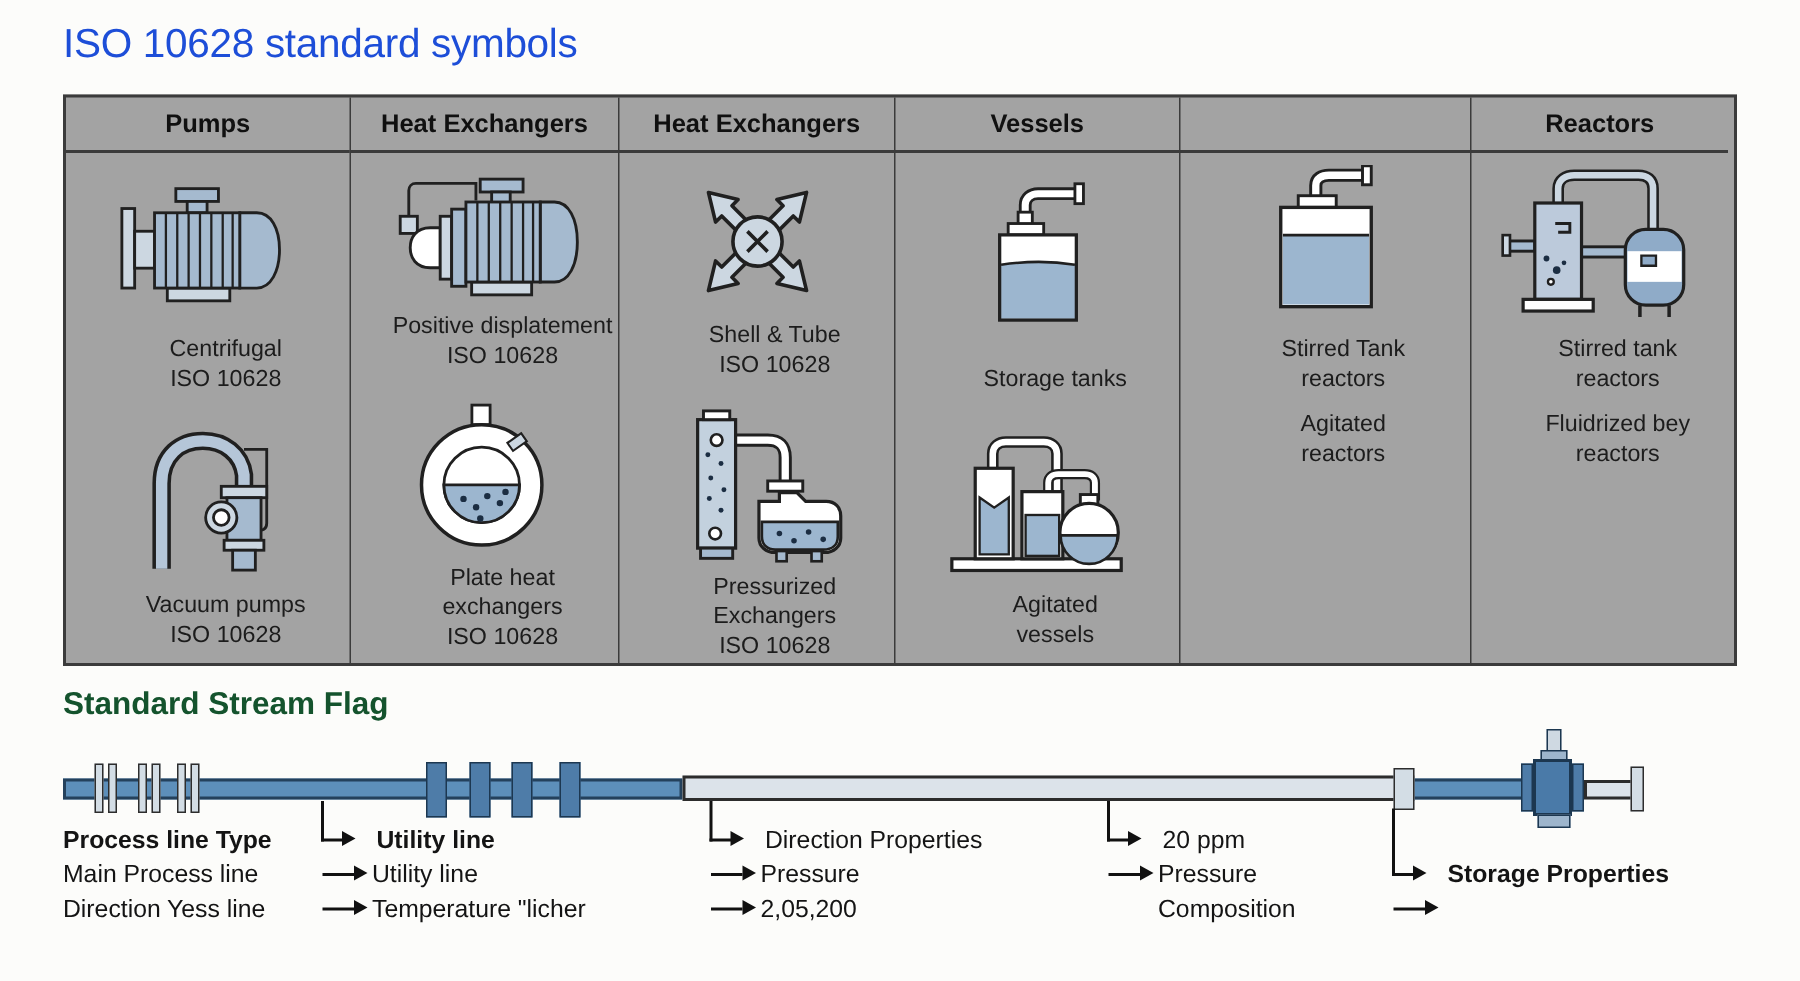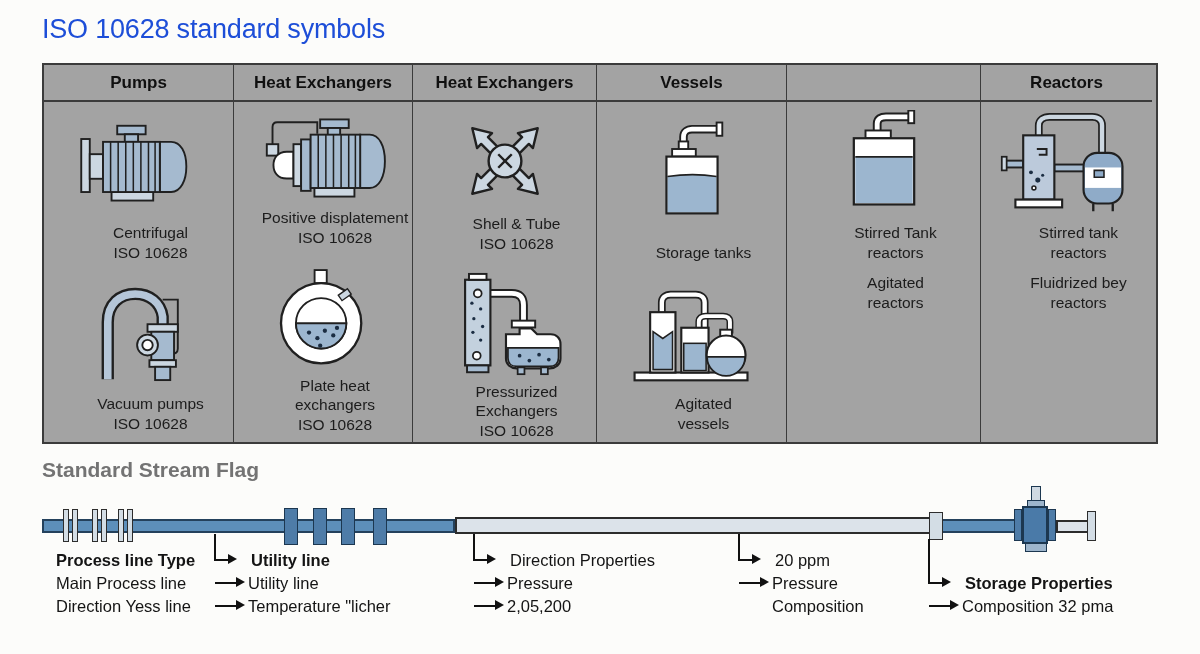--- a/index.html
+++ b/index.html
@@ -32,21 +32,21 @@
   .bcell { display:flex; flex-direction:column; }
   .entry { flex:1; display:flex; flex-direction:column; }
   .icon-wrap { flex:1; display:flex; align-items:center; justify-content:center; padding-top:6px; }
   .cell-label {
     text-align:center; white-space:pre-line;
     font-size:15.5px; line-height:1.28; padding-bottom:10px; color:#1c1c1c;padding-left:24px;
   }
   
   .stream-title {
     position:absolute; left:42px; top:458px;
-    font-size:21px; font-weight:bold; color:#737373;
+    font-size:21px; font-weight:bold; color:#14532d;
   }
   .abs { position:absolute; }
   .seg-blue  { background:#5d8fba; border:2px solid #24415c; }
   .seg-light { background:#dce3ea; border:2px solid #2c2c2c; }
   .fl-light  { background:#d3dde5; border:1.5px solid #2d2d2d; }
   .fl-blue   { background:#4e7ca8; border:1.5px solid #1c3750; }
   .valve-part{ background:#9db5cc; border:1.5px solid #1c3750; }
   
   .lg { position:absolute; font-size:16.5px; }
   .lg .line { height:22px; line-height:22px; margin-bottom:1px; display:flex; align-items:center; }
@@ -325,21 +325,21 @@
   <div class="abs fl-blue" style="left:1014px; top:509px; width:8px; height:32px;"></div>
   <div class="abs fl-blue" style="left:1048px; top:509px; width:8px; height:32px;"></div>
   <div class="abs valve-part" style="left:1031px; top:486px; width:10px; height:16px; background:#cfd9e2;"></div>
   <div class="abs valve-part" style="left:1027px; top:500px; width:18px; height:8px;"></div>
   <div class="abs fl-blue" style="left:1022px; top:506px; width:26px; height:38px; border-width:2px; background:#4a7aa8;"></div>
   <div class="abs valve-part" style="left:1025px; top:543px; width:22px; height:9px;"></div>
   <div class="abs seg-light" style="left:1056px; top:520px; width:34px; height:13px;"></div>
   <div class="abs fl-light" style="left:1087px; top:511px; width:9px; height:30px;"></div>
 </div>
 
-<div class="lg" style="left:56px; top:549px;">
+<div class="lg" style="left:42px; top:549px;">
   <div class="line b">
       <span>Process line Type</span>
     </div>
   <div class="line">
       <span>Main Process line</span>
     </div>
   <div class="line">
       <span>Direction Yess line</span>
     </div>
 </div>
@@ -384,15 +384,14 @@
       <span class="l-indent">Composition</span>
     </div>
 </div>
 
 <div class="lg" style="left:927px; top:572px;">
   <div class="line">
       <span class="l-elbow l-tall b">Storage Properties</span>
     </div>
   <div class="line">
       <span class="arr"></span>
-      <span>Composition 32 pma</span>
     </div>
 </div>
 
 </body></html>

